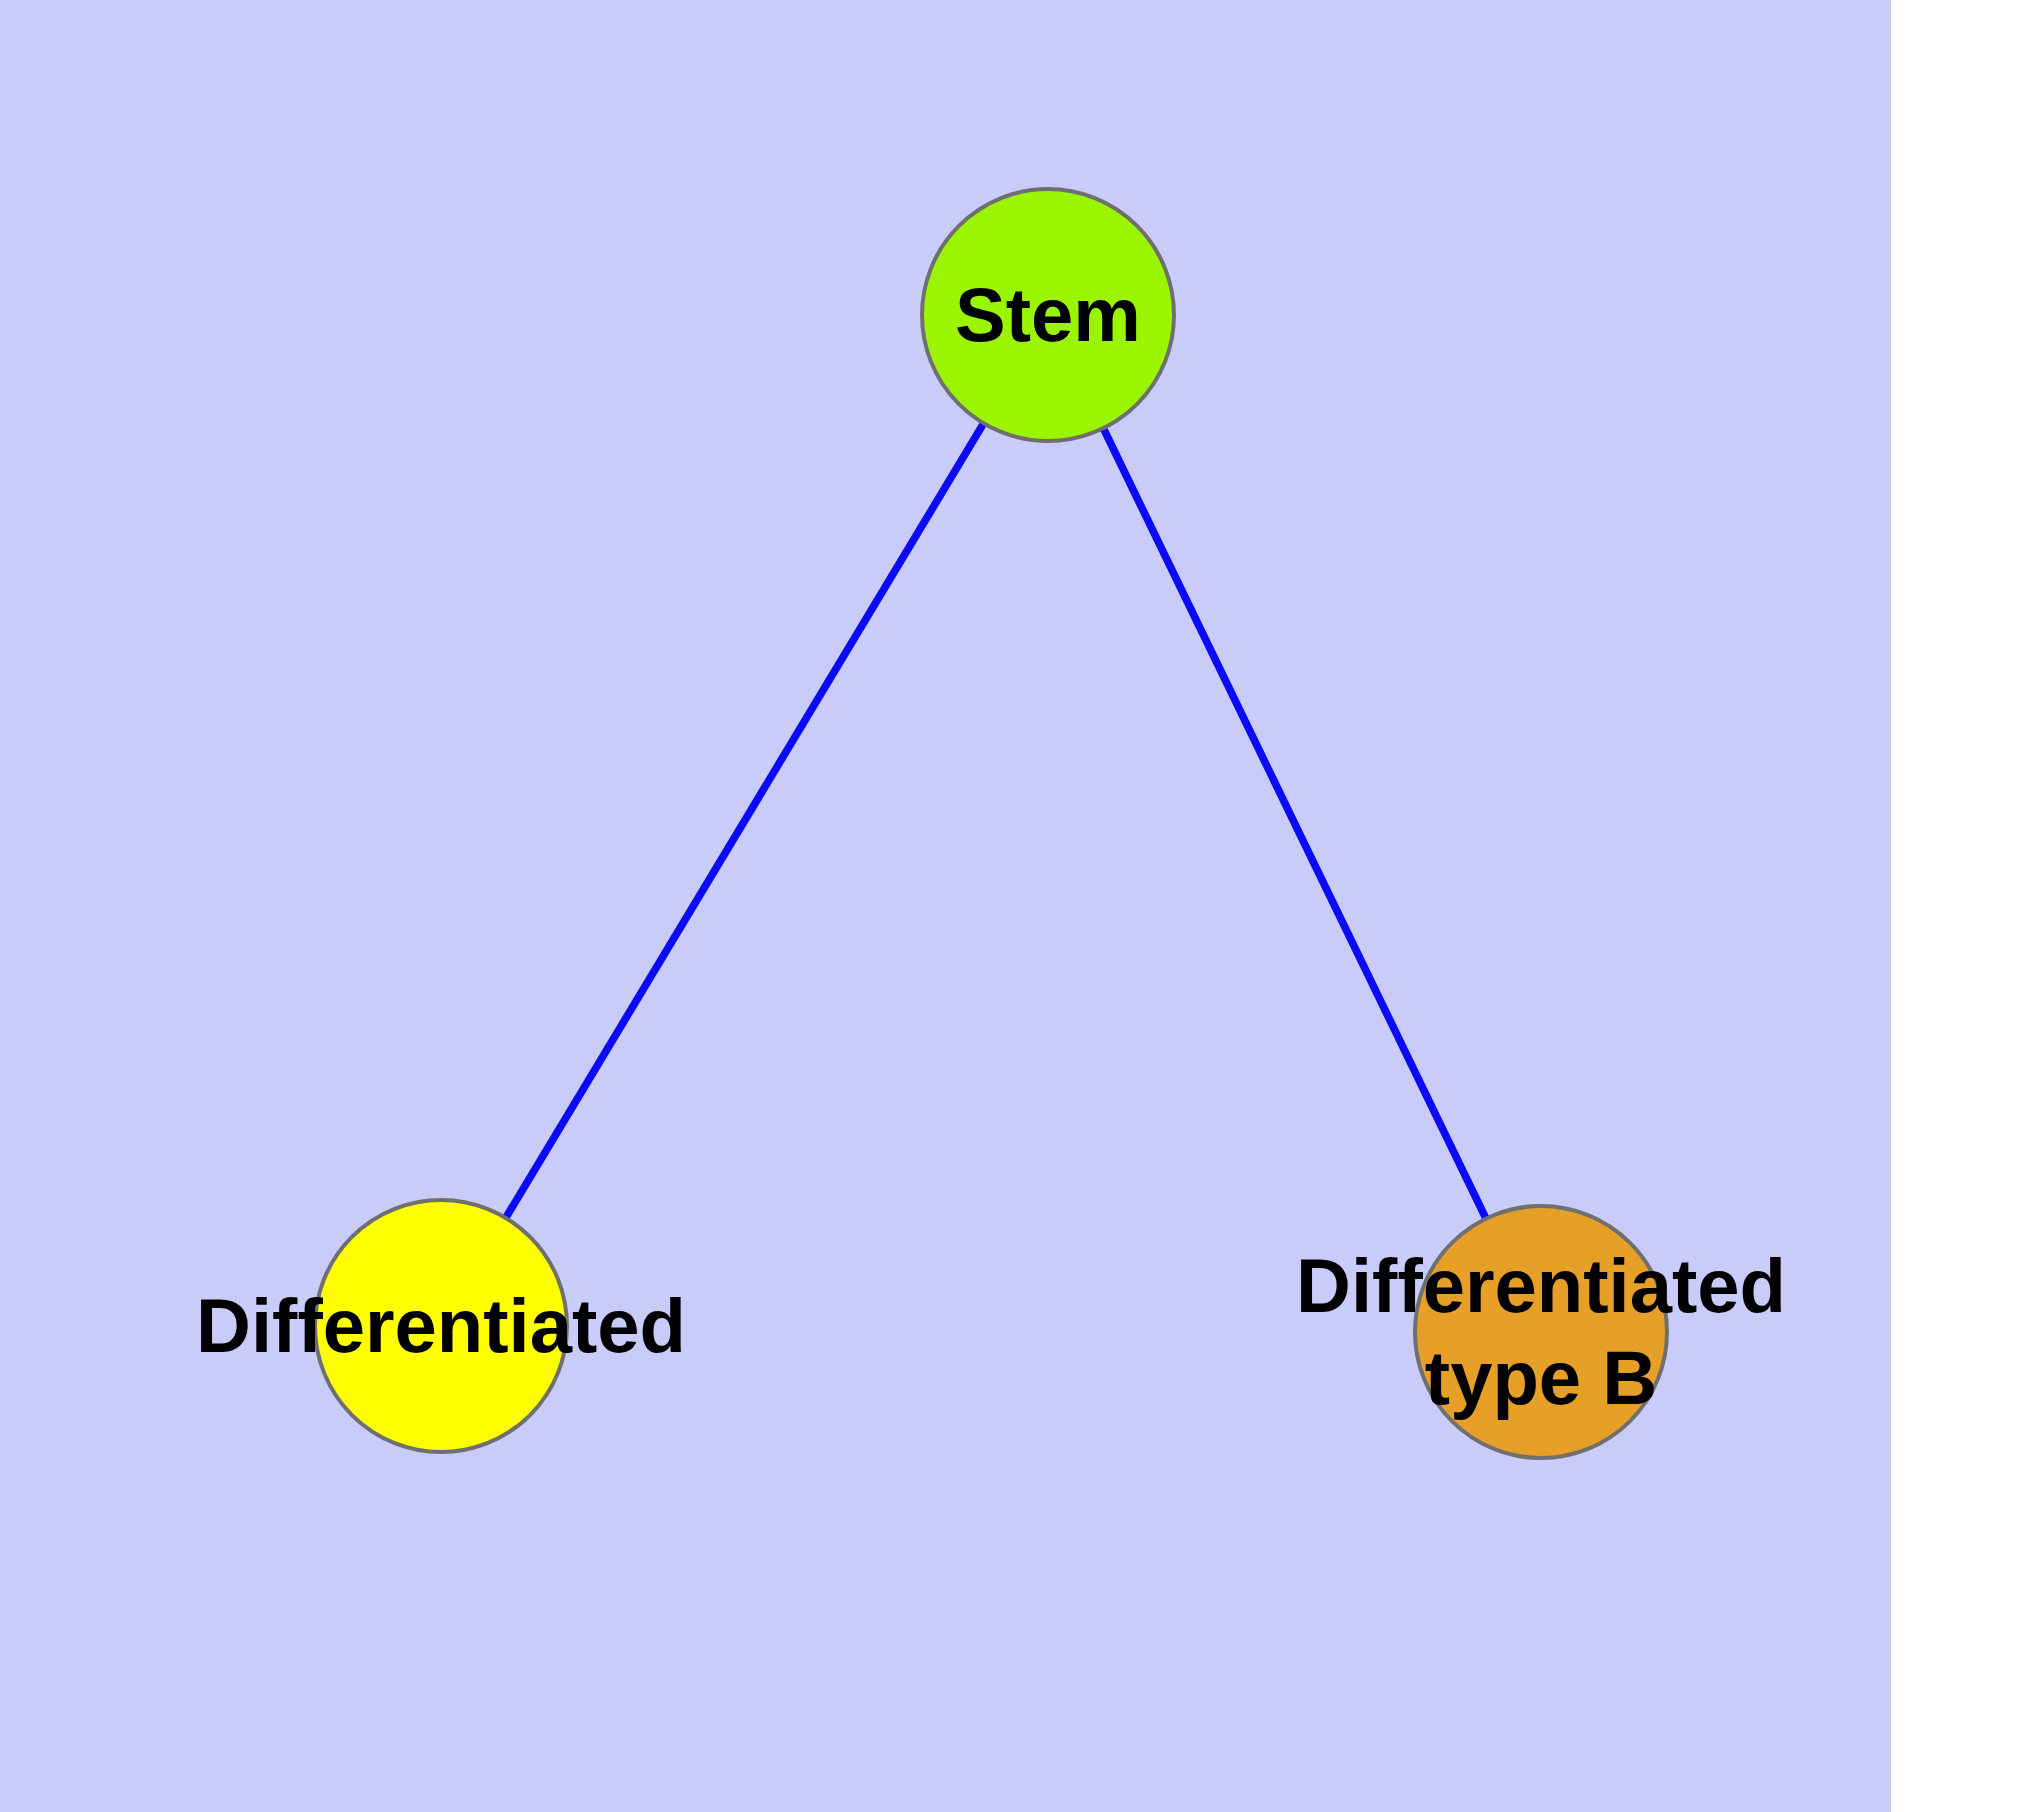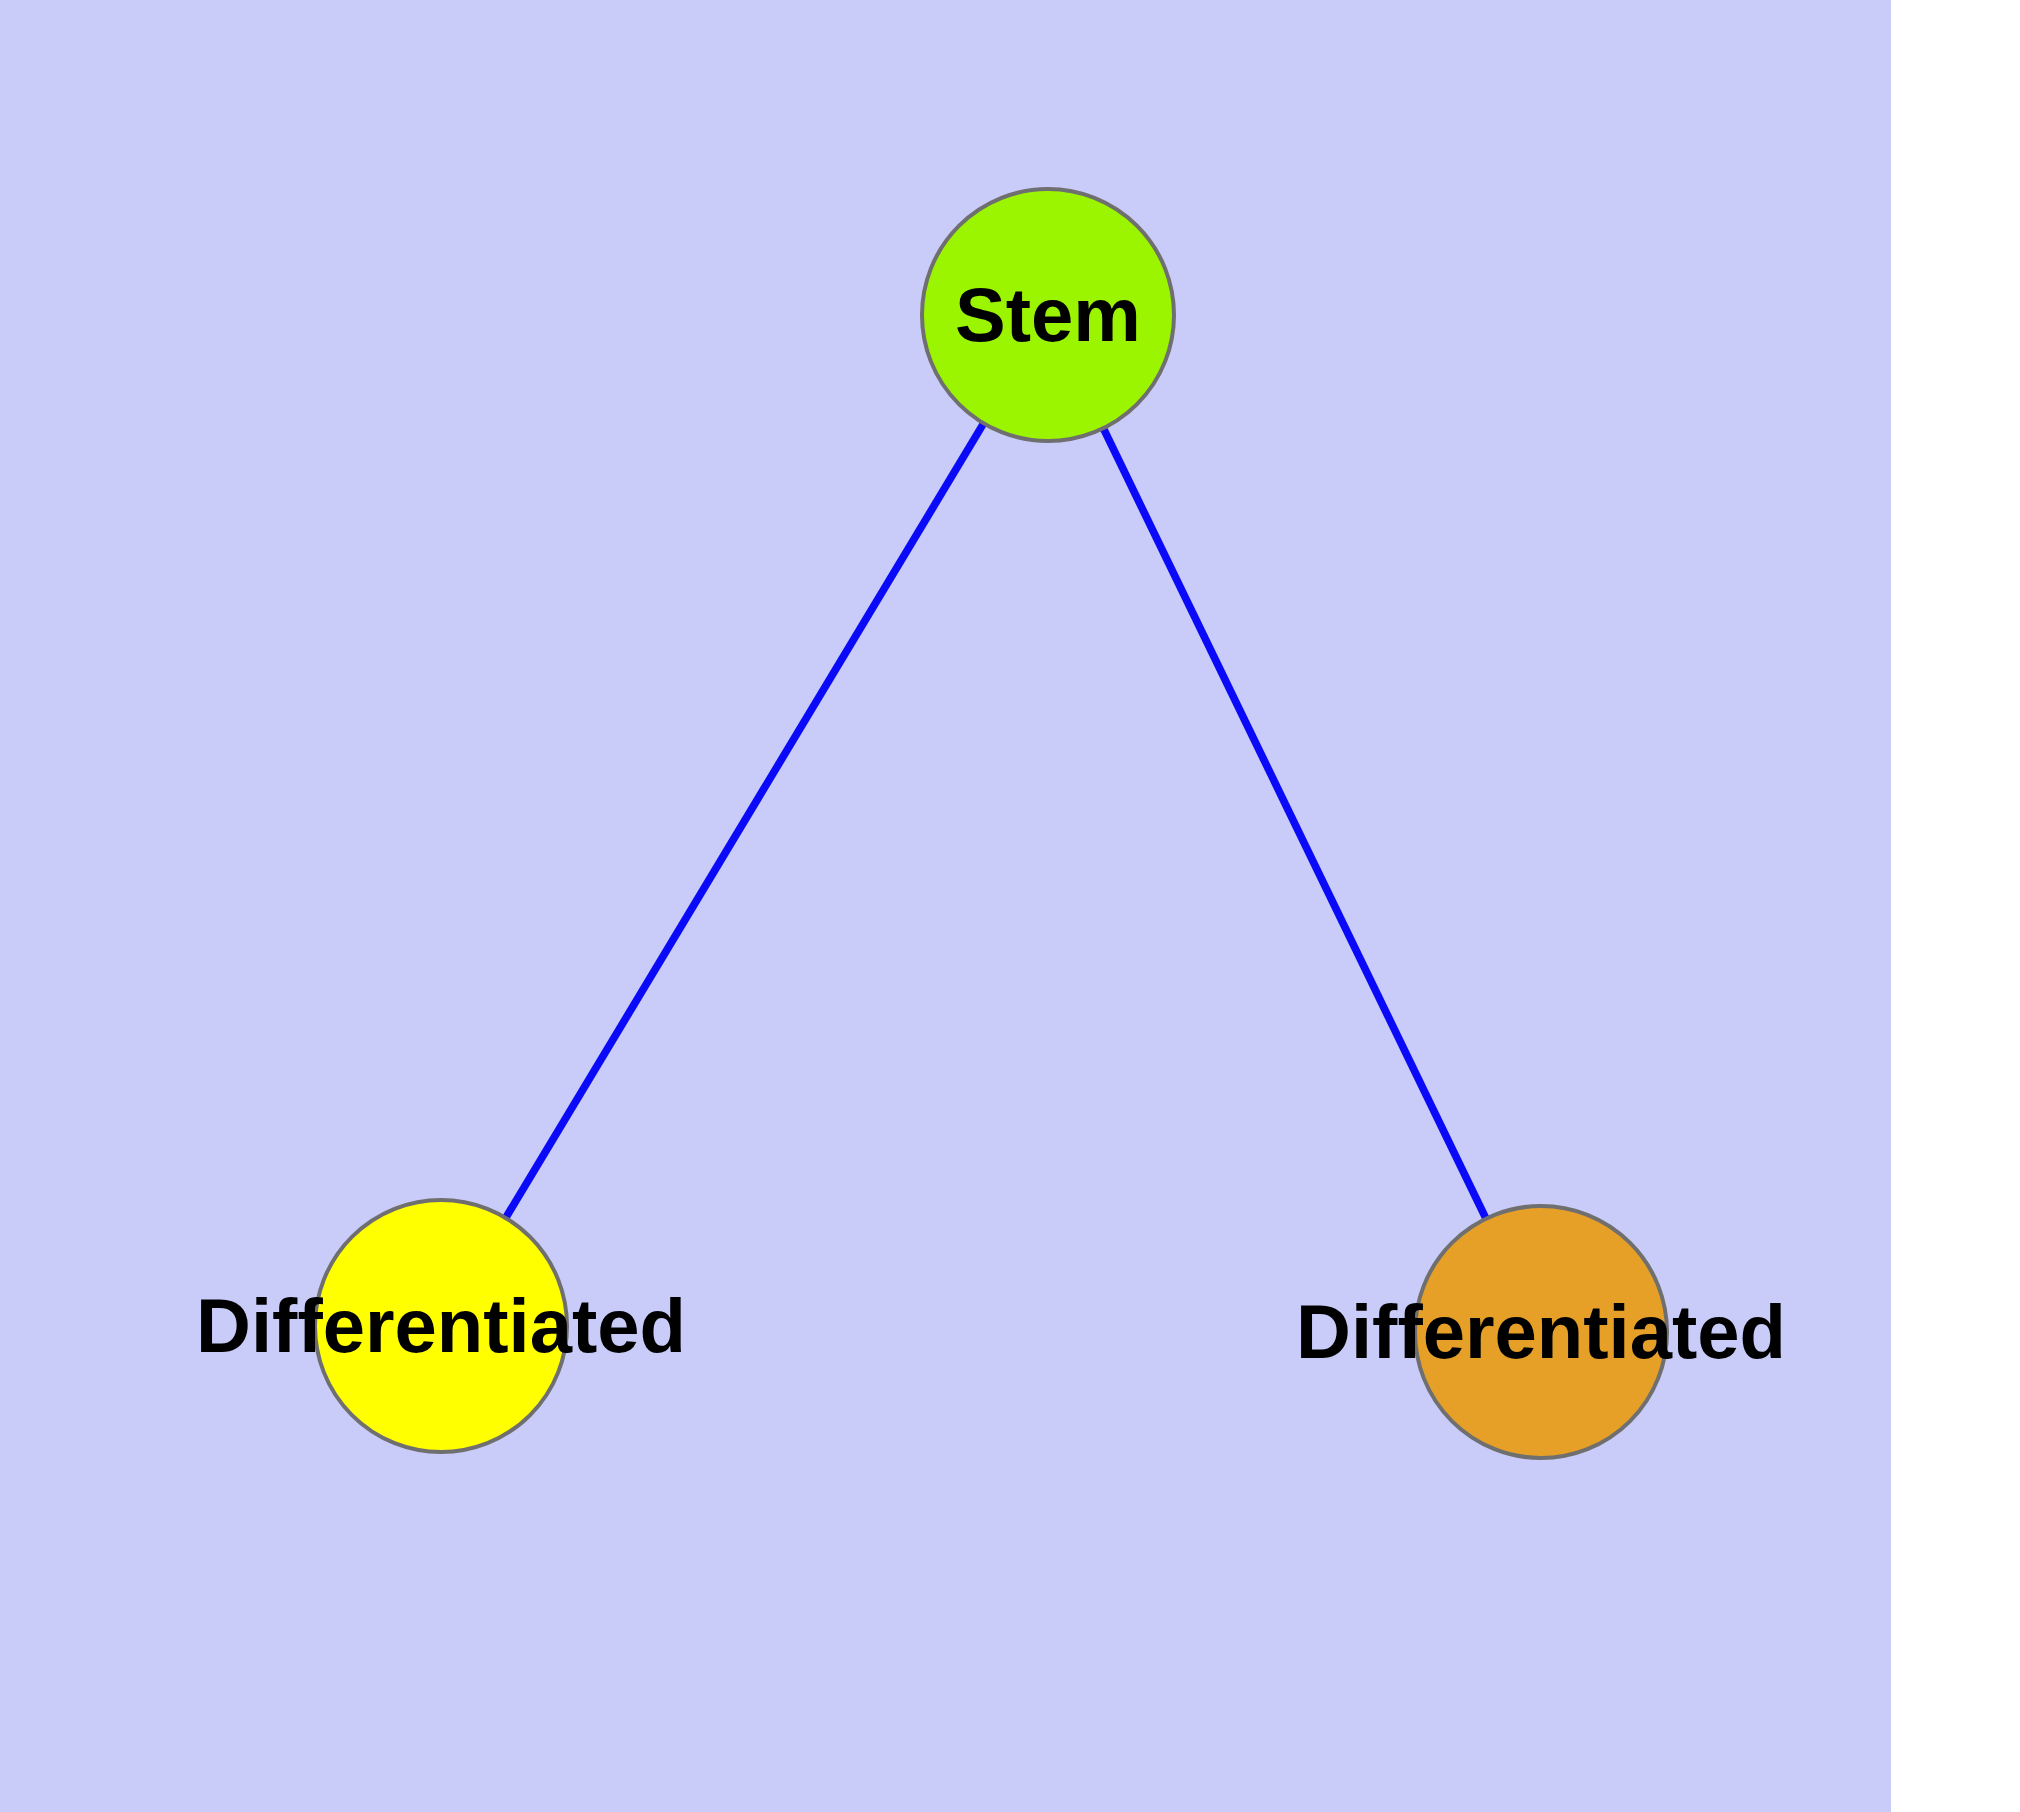--- a/index.html
+++ b/index.html
@@ -68,17 +68,18 @@
 
   <div class="node node-diff-a" style="background: rgb(255, 255, 0); border-color: rgb(111, 111, 111);">
     <div class="node-label">
       <span>Differentiated</span>
     </div>
   </div>
 
   <div class="node node-diff-b" style="background: rgb(230, 160, 40); border-color: rgb(111, 111, 111);">
     <div class="node-label">
       <span>Differentiated</span>
+      <span>type B</span>
     </div>
   </div>
 
 </div>
 
 
 </body></html>

